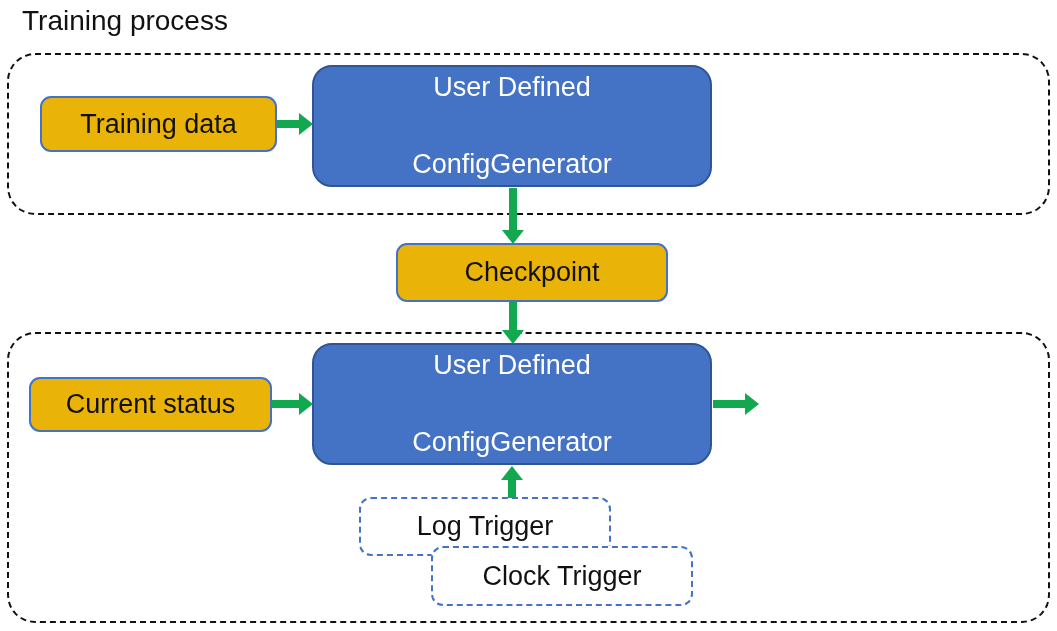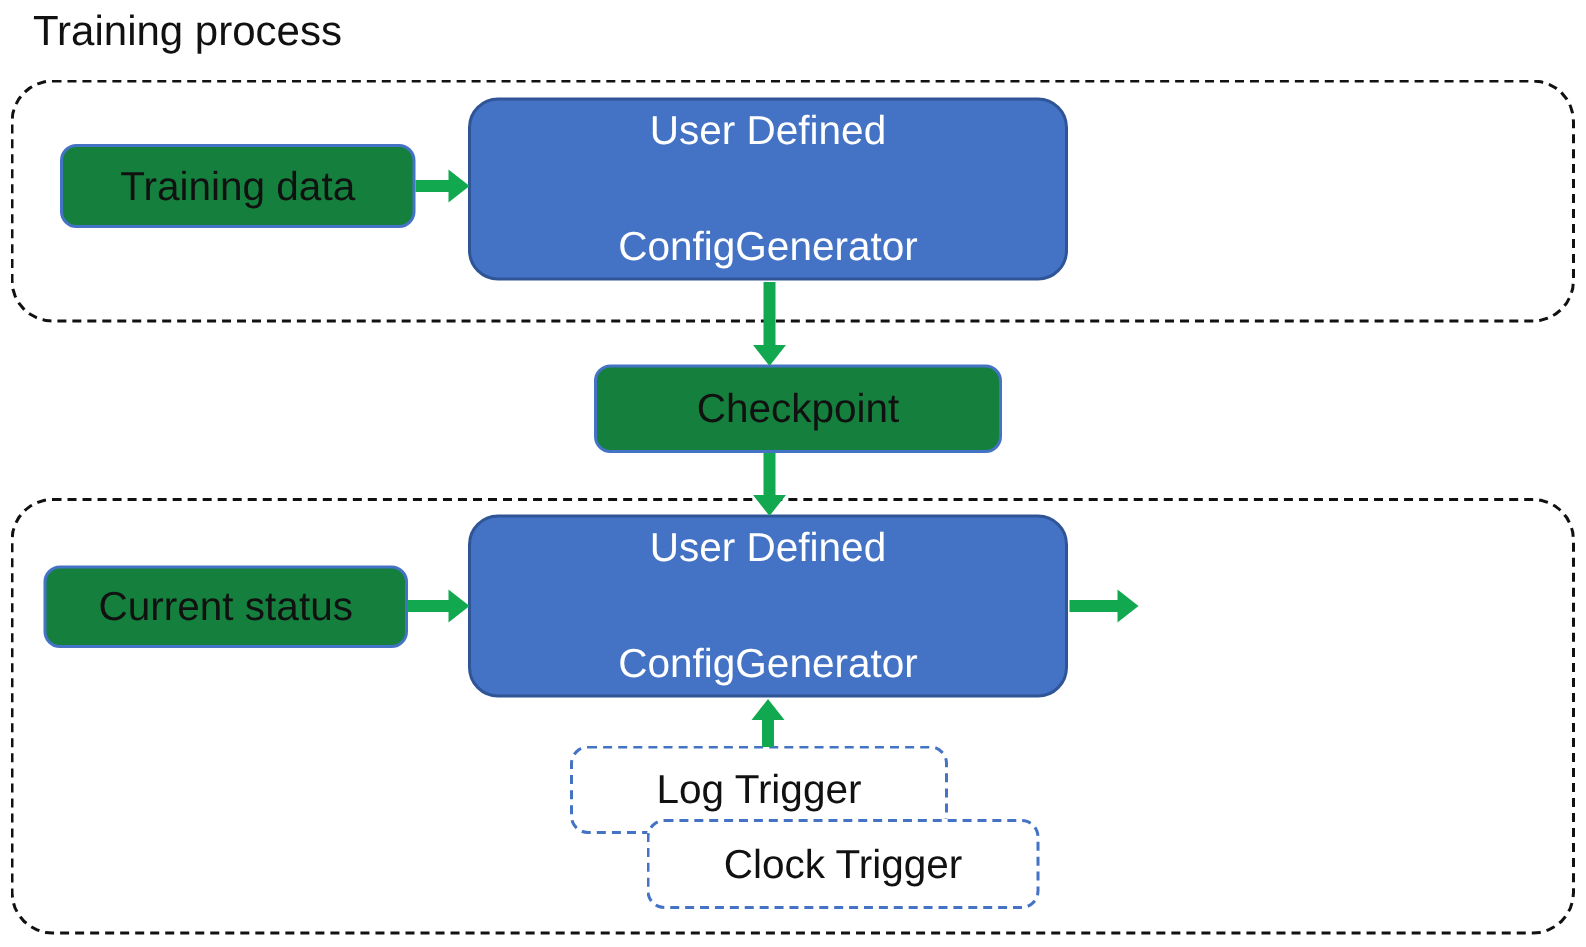--- a/index.html
+++ b/index.html
@@ -29,21 +29,21 @@
     white-space:nowrap;
   }
   .dashed-container{
     position:absolute;
     border:2.5px dashed var(--container-dash);
     border-radius:28px;
     background:transparent;
   }
   .white-box{
     position:absolute;
-    background:#15803d;
+    background:#eab308;
     border:2px solid var(--accent-blue);
     border-radius:11px;
     display:flex;
     align-items:center;
     justify-content:center;
     font-size:27px;
     color:var(--text-dark);
     white-space:nowrap;
   }
   .blue-box{
@@ -123,21 +123,21 @@
   <div class="dashed-container" style="left:7px;top:332px;width:1043px;height:291px;"></div>
 
   <div class="white-box" style="left:29px;top:377px;width:243px;height:55px;">Current status</div>
 
   <div class="blue-box" style="left:312px;top:343px;width:400px;height:122px;">
     <span>User Defined</span>
     <span>ConfigGenerator</span>
   </div>
 
 
-  <div class="trigger-box" style="left:380px;top:497px;width:252px;height:59px;">Log Trigger</div>
+  <div class="trigger-box" style="left:359px;top:497px;width:252px;height:59px;">Log Trigger</div>
 
   <div class="trigger-box" style="left:431px;top:546px;width:262px;height:60px;">Clock Trigger</div>
 
   <div class="arrow right" style="left:277px;top:113px;width:36px;">
     <div class="shaft"></div>
     <div class="head"></div>
   </div>
 
   <div class="arrow down" style="left:502px;top:188px;height:56px;">
     <div class="shaft"></div>

